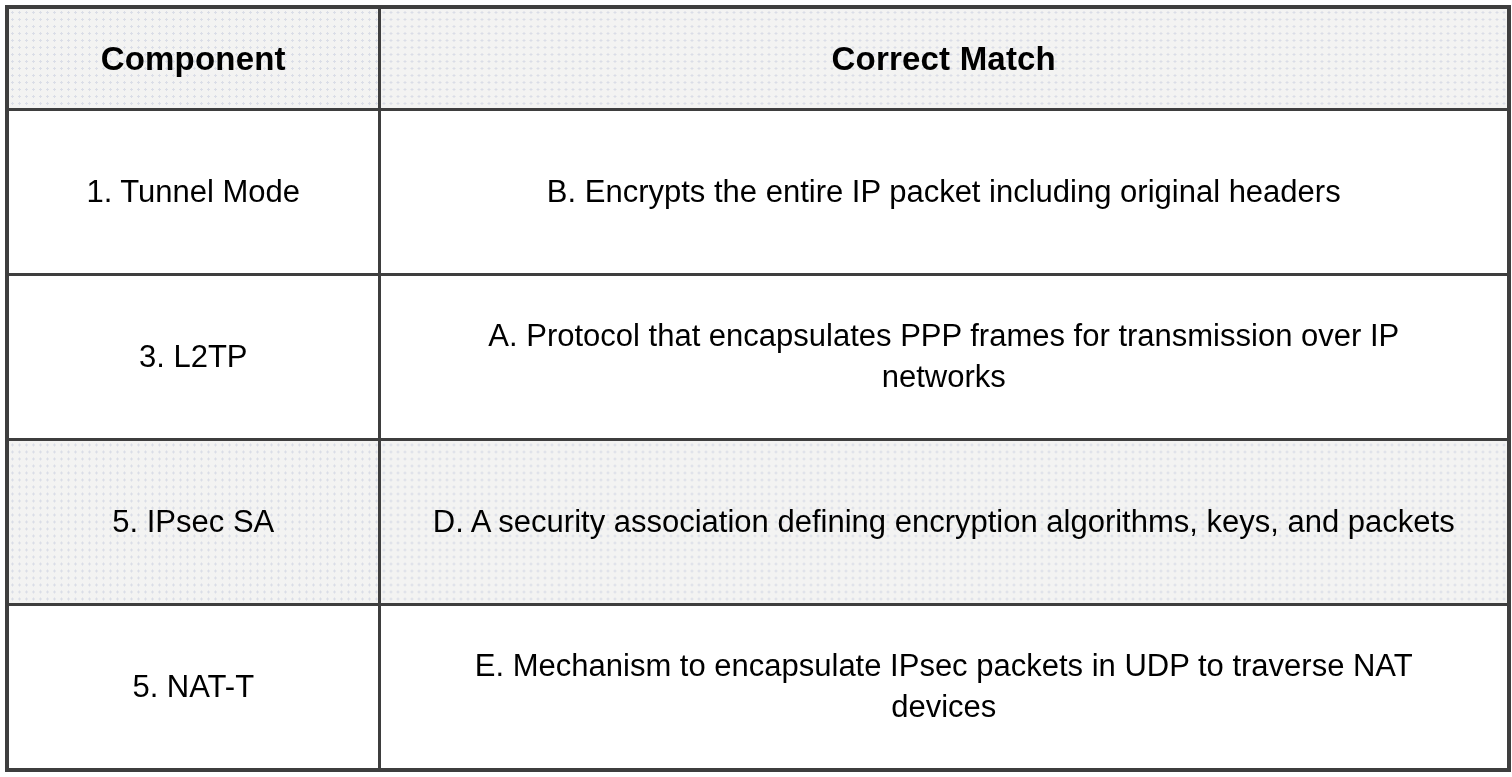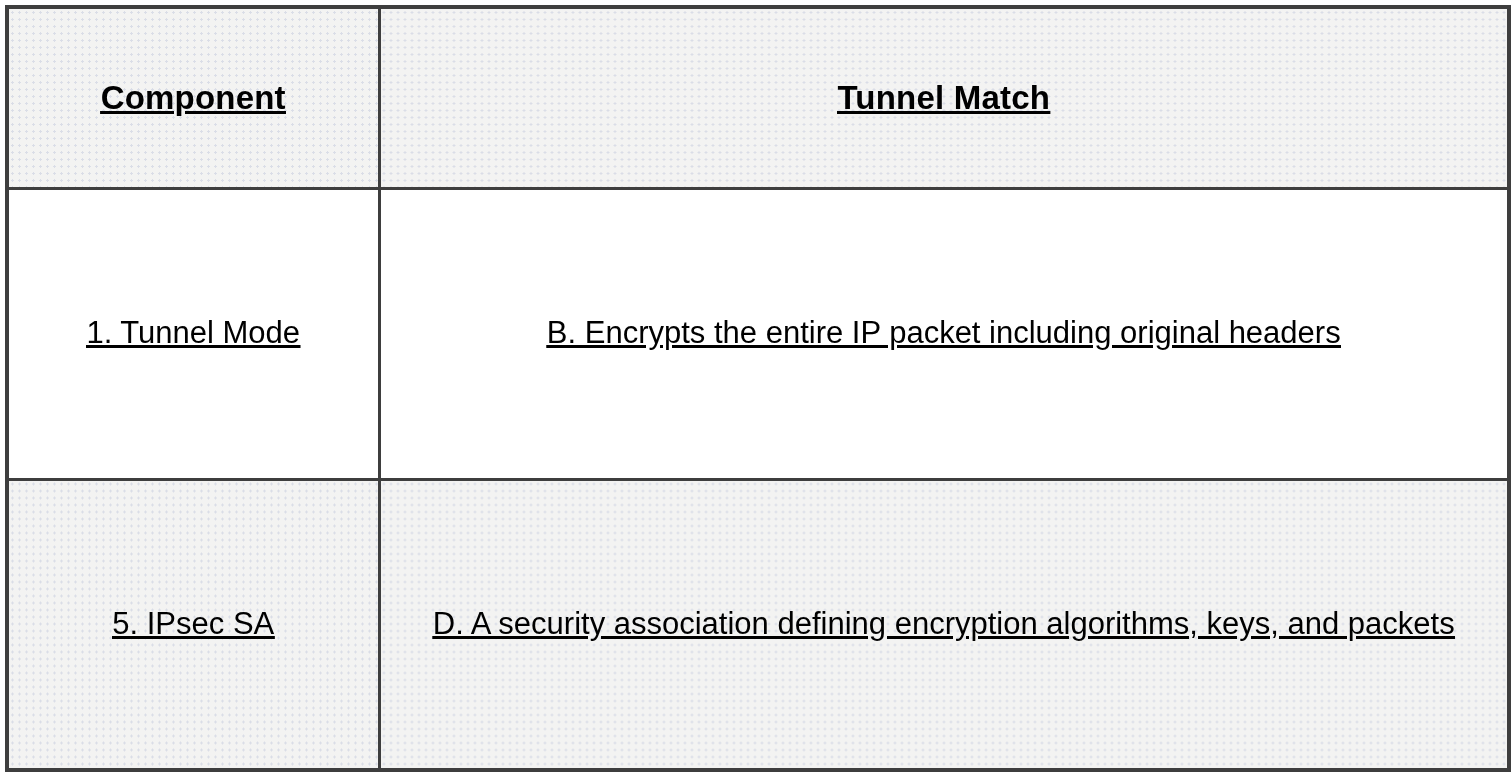--- a/index.html
+++ b/index.html
@@ -1,15 +1,15 @@
 <!DOCTYPE html>
 <html><head>
 <meta charset="utf-8">
 <style>
-  * { margin: 0; padding: 0; box-sizing: border-box; text-decoration: underline; }
+  * { margin: 0; padding: 0; box-sizing: border-box; }
   html, body {
     width: 1512px;
     height: 777px;
     background: #ffffff;
     font-family: "Liberation Sans", sans-serif;
     overflow: hidden;
   }
   .page {
     width: 1512px;
     height: 777px;
@@ -66,25 +66,33 @@
 
 <div class="page">
   <table class="match-table">
     <colgroup>
       <col class="col-component">
       <col class="col-match">
     </colgroup>
     <tbody>
       <tr class="header-row">
         <th class="header-cell shaded">Component</th>
-        <th class="header-cell shaded">Tunnel Match</th>
+        <th class="header-cell shaded">Correct Match</th>
       </tr>
       <tr class="data-row">
         <td class="cell plain">1. Tunnel Mode</td>
         <td class="cell match-cell plain">B. Encrypts the entire IP packet including original headers</td>
       </tr>
       <tr class="data-row">
+        <td class="cell plain">3. L2TP</td>
+        <td class="cell match-cell plain">A. Protocol that encapsulates PPP frames for transmission over IP networks</td>
+      </tr>
+      <tr class="data-row">
         <td class="cell shaded">5. IPsec SA</td>
         <td class="cell match-cell shaded">D. A security association defining encryption algorithms, keys, and packets</td>
+      </tr>
+      <tr class="data-row">
+        <td class="cell plain">5. NAT-T</td>
+        <td class="cell match-cell plain">E. Mechanism to encapsulate IPsec packets in UDP to traverse NAT devices</td>
       </tr>
     </tbody>
   </table>
 </div>
 
 </body></html>

